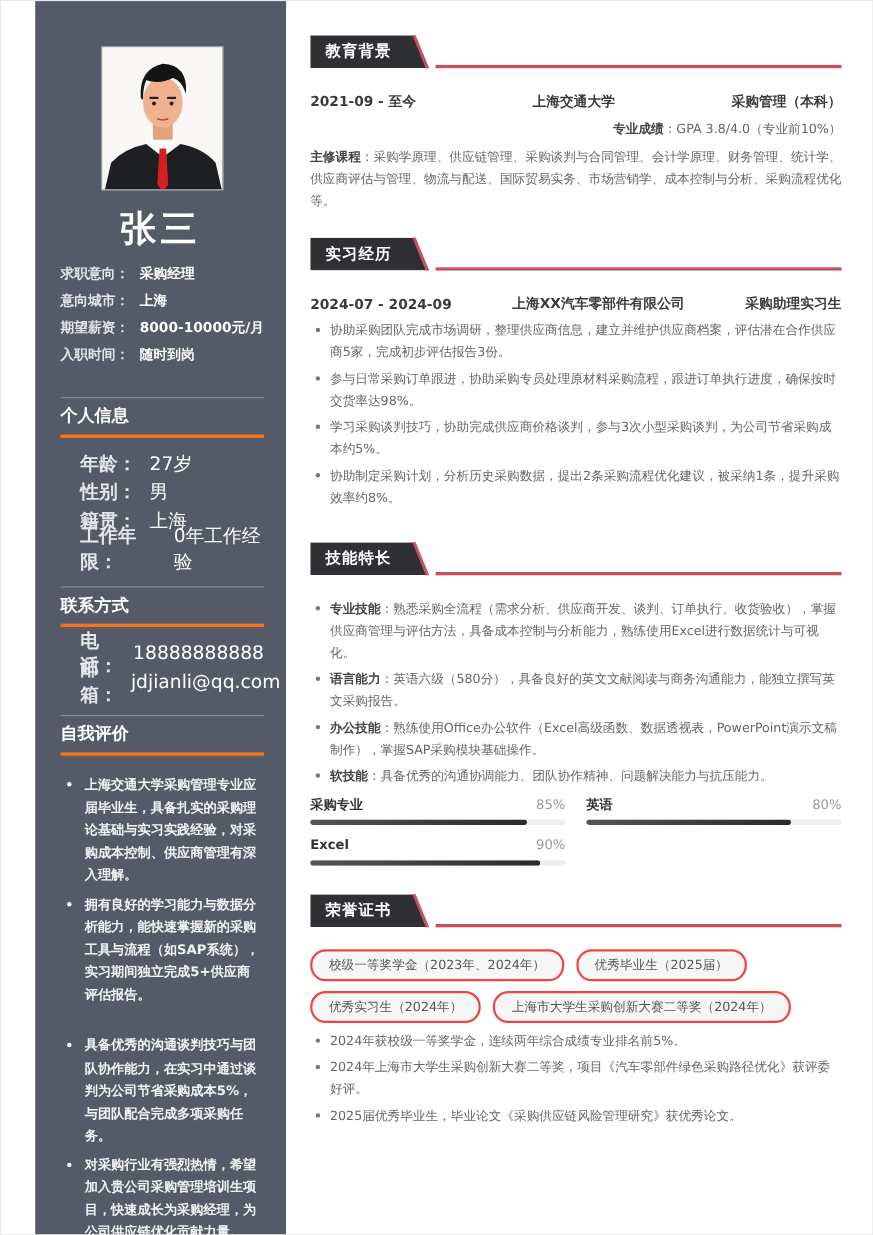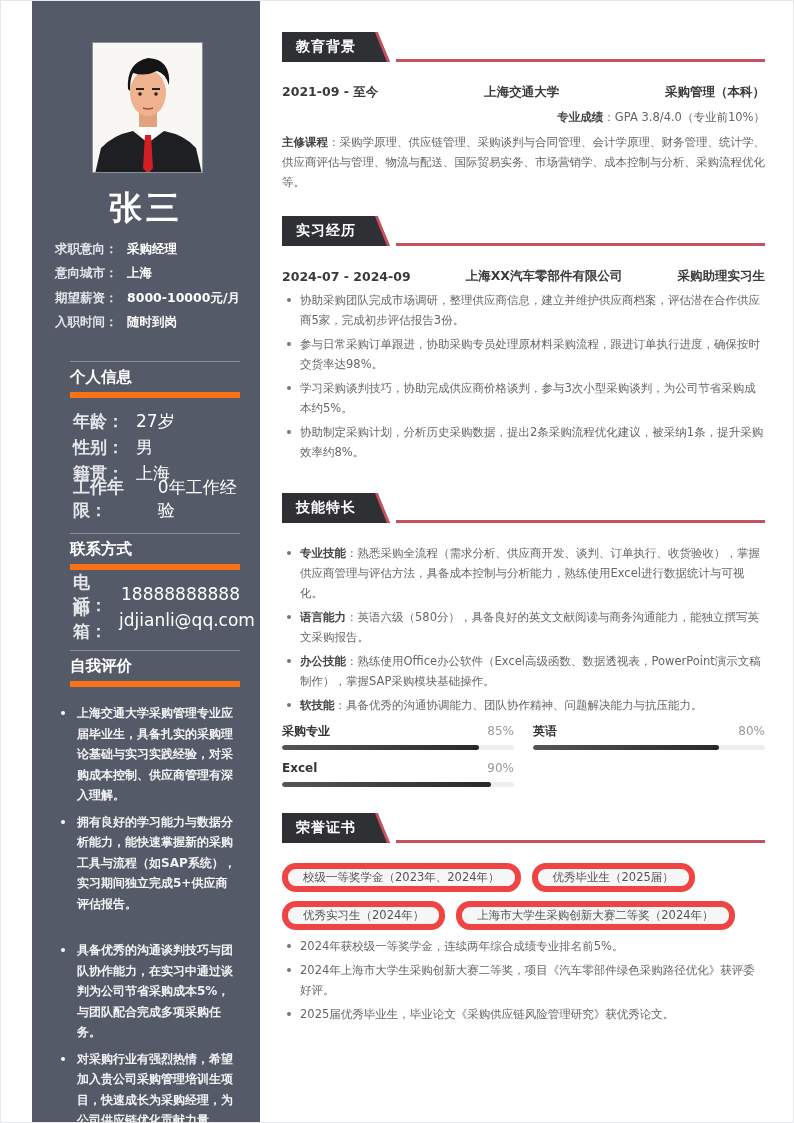--- a/index.html
+++ b/index.html
@@ -8,21 +8,21 @@
   .page { position: absolute; left: 0; top: 0; width: 794px; height: 1123px; border: 1px solid #e6e8ea; }
   
   .sidebar { position: absolute; left: 31px; top: 0; width: 228px; height: 1121px; background: #555a68; color: #fff; }
   .photo { position: absolute; left: 60px; top: 41px; width: 111px; height: 131px; background: #f7f6f2; border: 1px solid #8a8f99; overflow: hidden; }
   .name { position: absolute; left: 0; top: 185px; width: 228px; text-align: center; font-size: 33px; font-weight: bold; letter-spacing: 4px; color: #fff; }
   .intent { position: absolute; left: 23px; top: 236px; width: 190px; }
   .intent .row { display: flex; height: 24.5px; font-size: 12.5px; font-weight: bold; align-items: center; }
   .intent .k { width: 72px; color: #e4e6ea; }
   .intent .v { color: #fff; }
   .side-sec { position: absolute; left: 23px; width: 185px; }
-  .side-title { border-top: 1px solid #8c909b; border-bottom: 6px solid #f97316; height: 37px; display: flex; align-items: center; font-size: 15.5px; font-weight: bold; color: #fff; margin-left: 15px; }
+  .side-title { border-top: 1px solid #8c909b; border-bottom: 3px solid #f97316; height: 37px; display: flex; align-items: center; font-size: 15.5px; font-weight: bold; color: #fff; }
   .kv { display: flex; font-size: 17px; height: 26px; align-items: center; margin-left: 18px; }
   .kv .k { font-weight: bold; color: #e4e6ea; margin-right: 12px; }
   .kv .v { color: #fff; }
   .self-list { list-style: none; margin-top: 16px; }
   .self-list li { position: relative; padding-left: 22px; font-size: 12px; line-height: 20.5px; font-weight: bold; color: #f2f3f5; margin-bottom: 6px; padding-right: 4px; }
   .self-list li::before { content: ""; position: absolute; left: 6px; top: 8px; width: 4px; height: 4px; border-radius: 50%; background: #fff; }
   
   .main { position: absolute; left: 281px; top: 0; width: 483px; }
   .sec-head { position: relative; height: 30px; }
   .sec-head .tab { position: absolute; left: 0; top: 0; height: 30px; width: 108px; background: #2f3033; clip-path: polygon(0 0, 88% 0, 100% 100%, 0 100%); color: #fff; font-size: 14px; font-weight: bold; display: flex; align-items: center; padding-left: 14px; letter-spacing: 1px; }
@@ -35,21 +35,21 @@
   .bul li { position: relative; padding-left: 18px; font-size: 11.5px; line-height: 20px; color: #666; margin-bottom: 4px; }
   .bul li::before { content: ""; position: absolute; left: 5px; top: 8px; width: 4px; height: 4px; border-radius: 50%; background: #777; }
   .bul li b { color: #444; }
   .bars { display: grid; grid-template-columns: 232px 232px; column-gap: 19px; row-gap: 10px; margin-top: 8px; }
   .bar-top { display: flex; justify-content: space-between; font-size: 12px; height: 16px; align-items: center; }
   .bar-top .lbl { font-weight: bold; color: #333; }
   .bar-top .pct { color: #999; }
   .track { margin-top: 6px; height: 5px; border-radius: 3px; background: #eceef2; overflow: hidden; }
   .fill { height: 5px; border-radius: 3px; background: linear-gradient(90deg, #555 0%, #2a2a2a 100%); }
   .chips { display: flex; flex-wrap: wrap; gap: 9px 11px; margin-top: 20px; }
-  .chip { border: 6px solid #ef4444; border-radius: 14px; background: #f6f6f6; height: 29px; padding: 0 15px; font-size: 11.5px; color: #555; display: flex; align-items: center; }
+  .chip { border: 2px solid #ef4444; border-radius: 14px; background: #f6f6f6; height: 29px; padding: 0 15px; font-size: 11.5px; color: #555; display: flex; align-items: center; }
 </style>
 </head>
 <body>
 
 <div class="page">
 
   <aside class="sidebar">
     <div class="photo">
       <svg width="111" height="131" viewBox="0 0 111 131">
         <rect width="111" height="131" fill="#f8f7f3"></rect>

